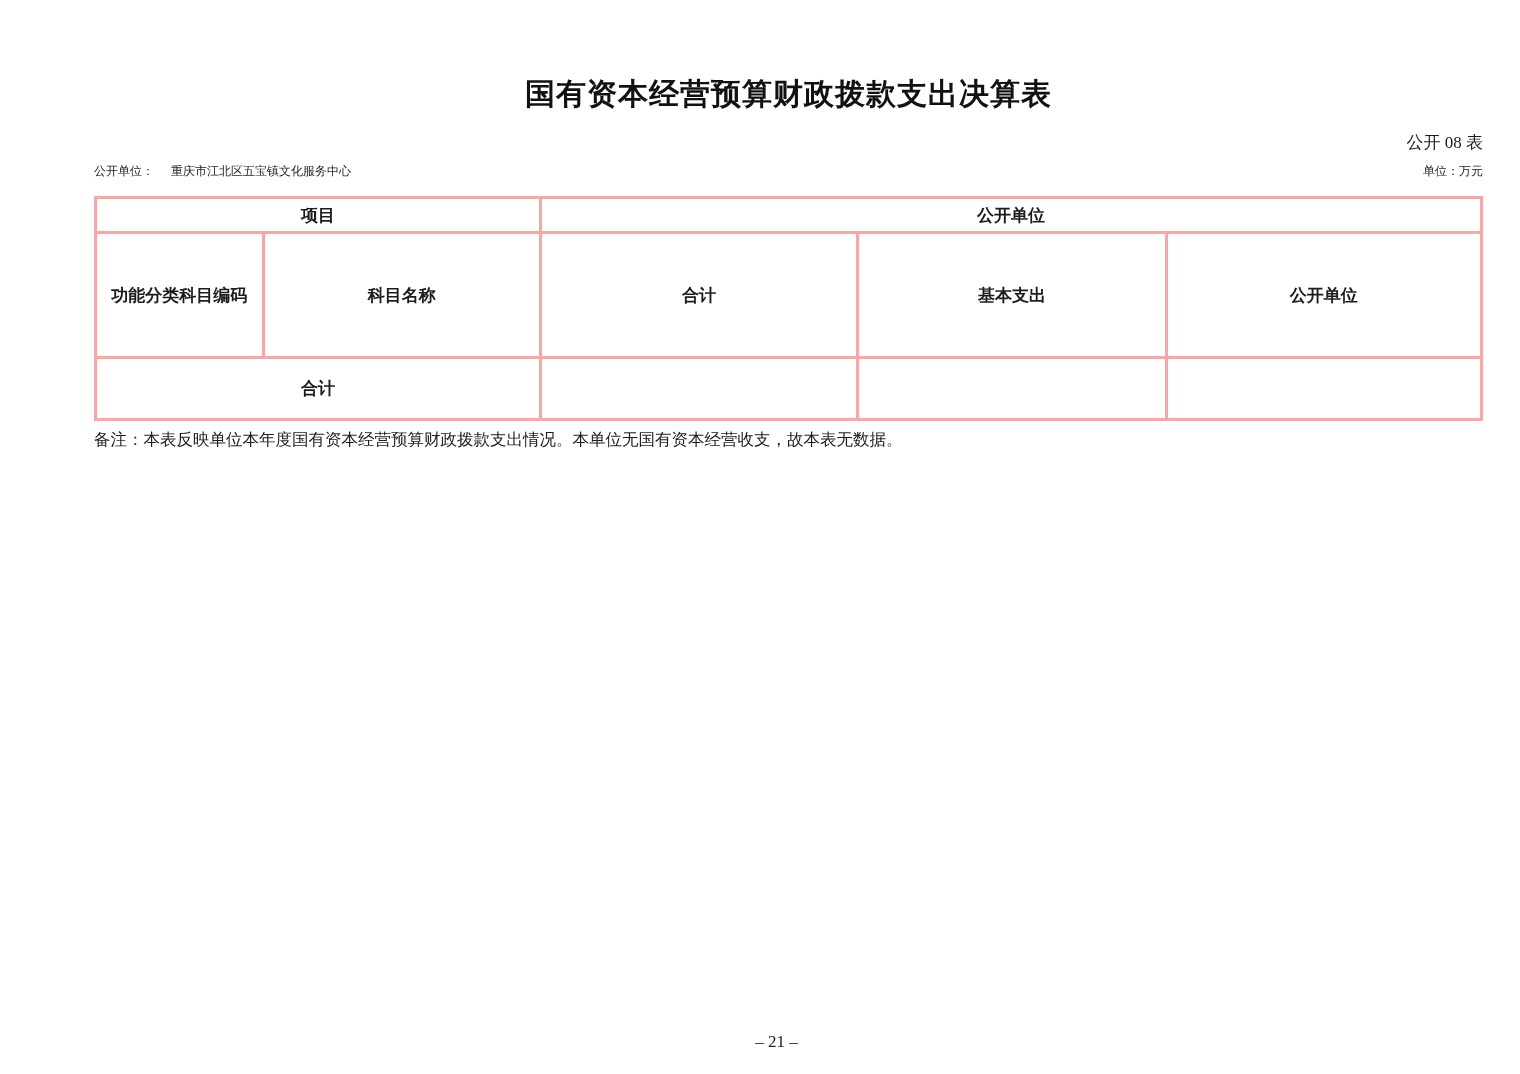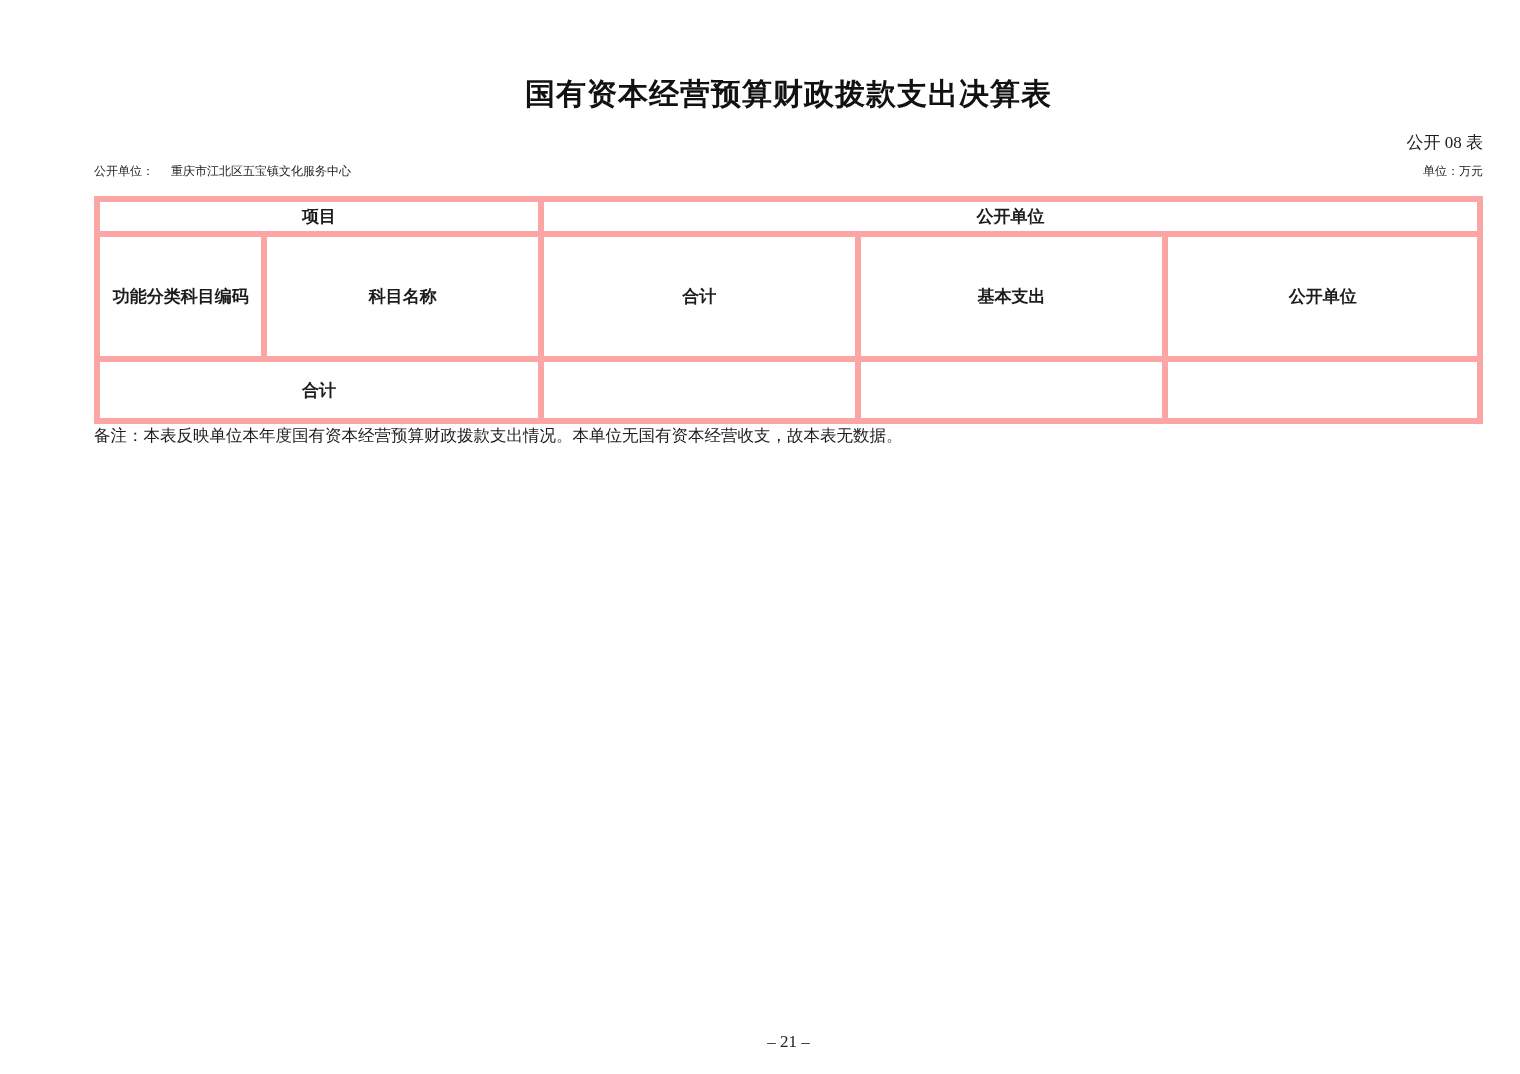--- a/index.html
+++ b/index.html
@@ -41,41 +41,42 @@
     line-height: 22px;
   }
   .meta-left .unit-name { margin-left: 14px; }
   table.fiscal {
     margin-top: 14px;
     width: 100%;
     border-collapse: collapse;
     table-layout: fixed;
   }
   table.fiscal th, table.fiscal td {
-    border: 6px solid #fca5a5;
+    border: 3px solid #fca5a5;
     text-align: center;
     vertical-align: middle;
     font-size: 17px;
     font-weight: bold;
     color: #1c1c1c;
     padding: 0;
   }
   tr.group-row  { height: 35px; }
   tr.col-row    { height: 125px; }
   tr.data-row   { height: 62px; }
   tr.data-row td { font-weight: bold; }
   .note {
+    margin-top: 7px;
     font-size: 16.5px;
     line-height: 24px;
     color: #1c1c1c;
   }
   .page-number {
     position: absolute;
     bottom: 22px;
-    left: 94px;
+    left: 82px;
     width: 1389px;
     text-align: center;
     font-size: 17px;
     color: #222222;
   }
 </style>
 </head>
 <body>
 
 <div class="sheet">

